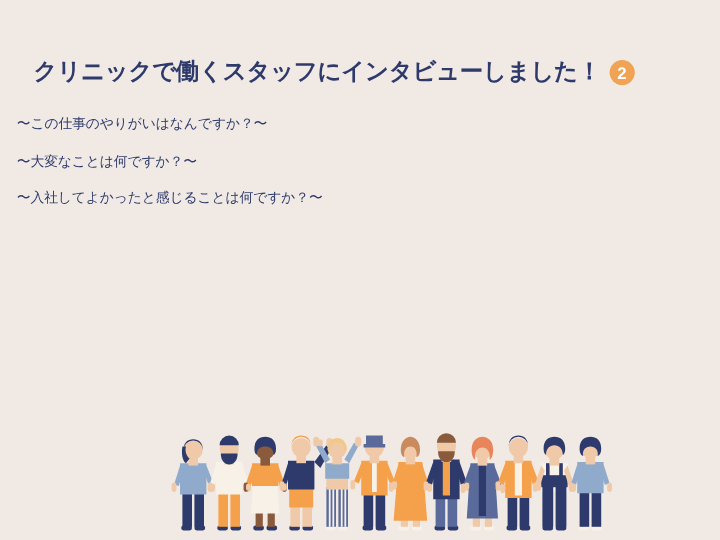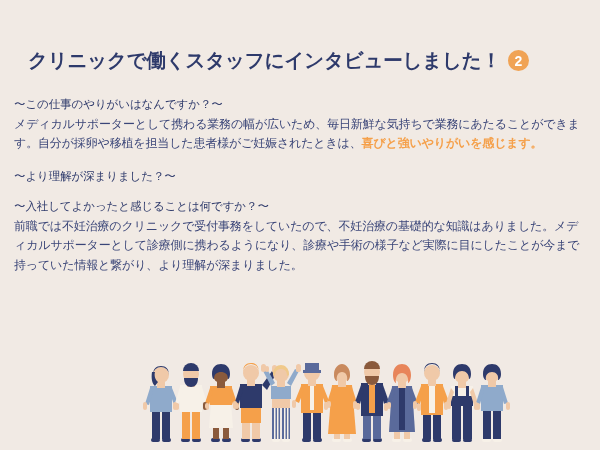--- a/index.html
+++ b/index.html
@@ -100,30 +100,28 @@
 
   <div class="title-row">
     <span class="title-text">クリニックで働くスタッフにインタビューしました！</span>
     <span class="title-badge">2</span>
   </div>
 
   <div class="content">
 
     <div class="qa-block">
       <p class="qa-heading">〜この仕事のやりがいはなんですか？〜</p>
-      <p class="qa-answer"><span>メディカルサポーターとして携わる業務の幅が広いため、毎日新鮮な気持ちで業務にあたることができます。自分が採卵や移植を担当した患者様がご妊娠されたときは、</span><span class="hl">喜びと強いやりがいを感じます。</span></p>
     </div>
 
     <div class="qa-block">
-      <p class="qa-heading">〜より理解が深まりました？〜</p>
+      <p class="qa-heading">〜大変なことは何ですか？〜</p>
     </div>
 
     <div class="qa-block">
       <p class="qa-heading">〜入社してよかったと感じることは何ですか？〜</p>
-      <p class="qa-answer"><span>前職では不妊治療のクリニックで受付事務をしていたので、不妊治療の基礎的な知識はありました。メディカルサポーターとして診療側に携わるようになり、診療や手術の様子など実際に目にしたことが今まで持っていた情報と繋がり、より理解が深まりました。</span></p>
     </div>
 
   </div>
 
   <div class="illustration">
     <svg width="600" height="92" viewBox="0 0 600 92" xmlns="http://www.w3.org/2000/svg" aria-hidden="true">
       <g id="figures">
 
         <g>
           <rect x="151" y="80" width="9" height="4" rx="2" fill="#2E3A6B"></rect>

